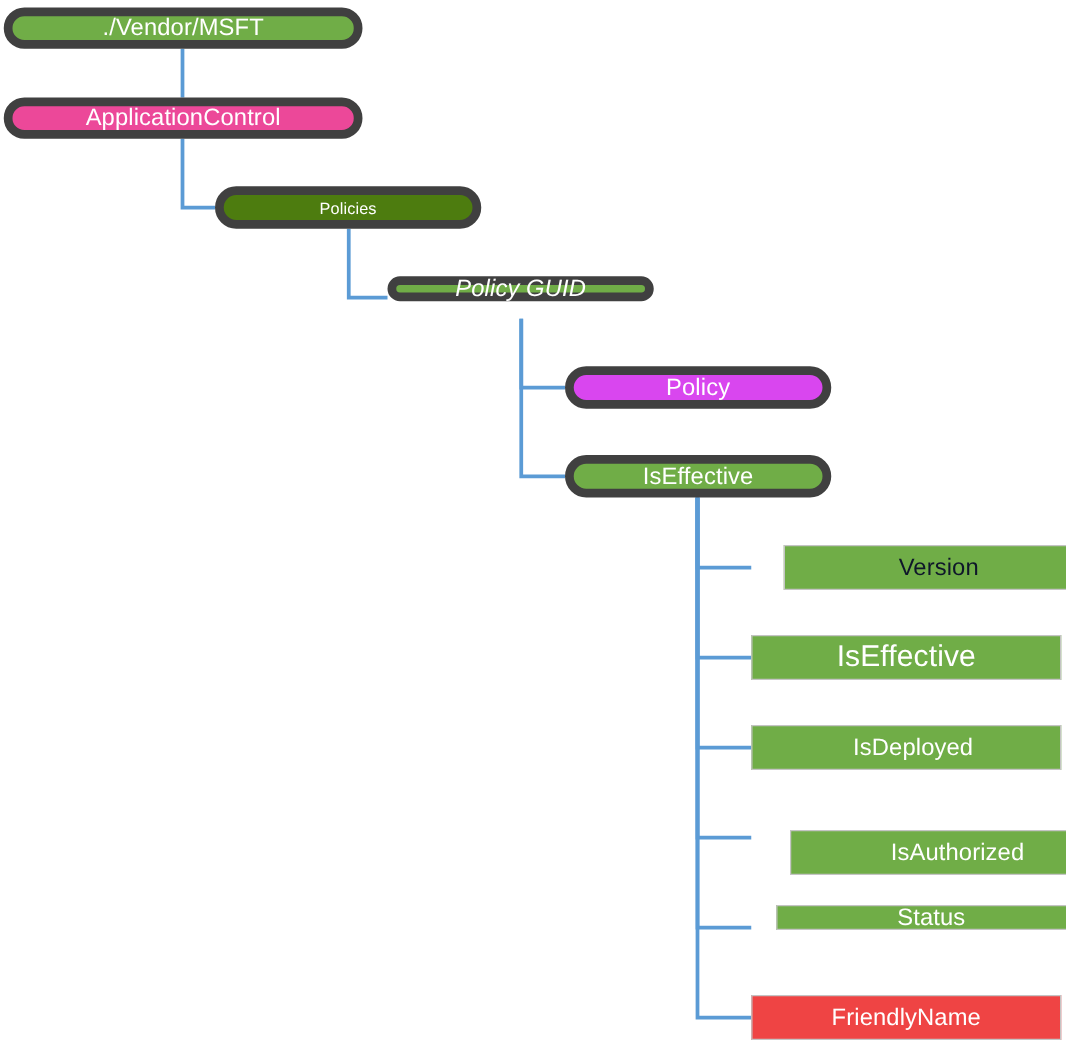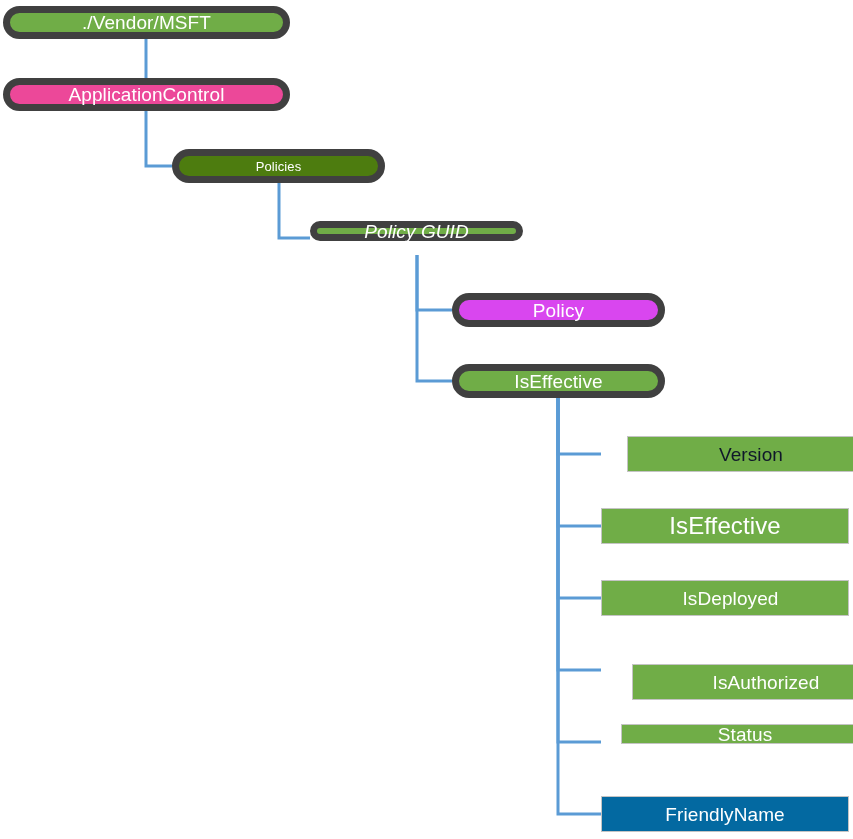--- a/index.html
+++ b/index.html
@@ -104,18 +104,18 @@
       </div>
       <div class="node rect" style="left: 601px; top: 580px; width: 248px; height: 36px; background: rgb(112, 173, 71); color: rgb(255, 255, 255); font-size: 19px; padding-left: 11px;">
         <span class="node-label">IsDeployed</span>
       </div>
       <div class="node rect" style="left: 601px; top: 664px; width: 268px; height: 36px; background: rgb(112, 173, 71); color: rgb(255, 255, 255); font-size: 19px; margin-left: 31px;">
         <span class="node-label">IsAuthorized</span>
       </div>
       <div class="node rect" style="left: 621px; top: 724px; width: 248px; height: 20px; background: rgb(112, 173, 71); color: rgb(255, 255, 255); font-size: 19px;">
         <span class="node-label">Status</span>
       </div>
-      <div class="node rect" style="left: 601px; top: 796px; width: 248px; height: 36px; background: #0369a1; color: rgb(255, 255, 255); font-size: 19px;">
+      <div class="node rect" style="left: 601px; top: 796px; width: 248px; height: 36px; background: #ef4444; color: rgb(255, 255, 255); font-size: 19px;">
         <span class="node-label">FriendlyName</span>
       </div>
     </div>
 
 </div>
 
 </body></html>

